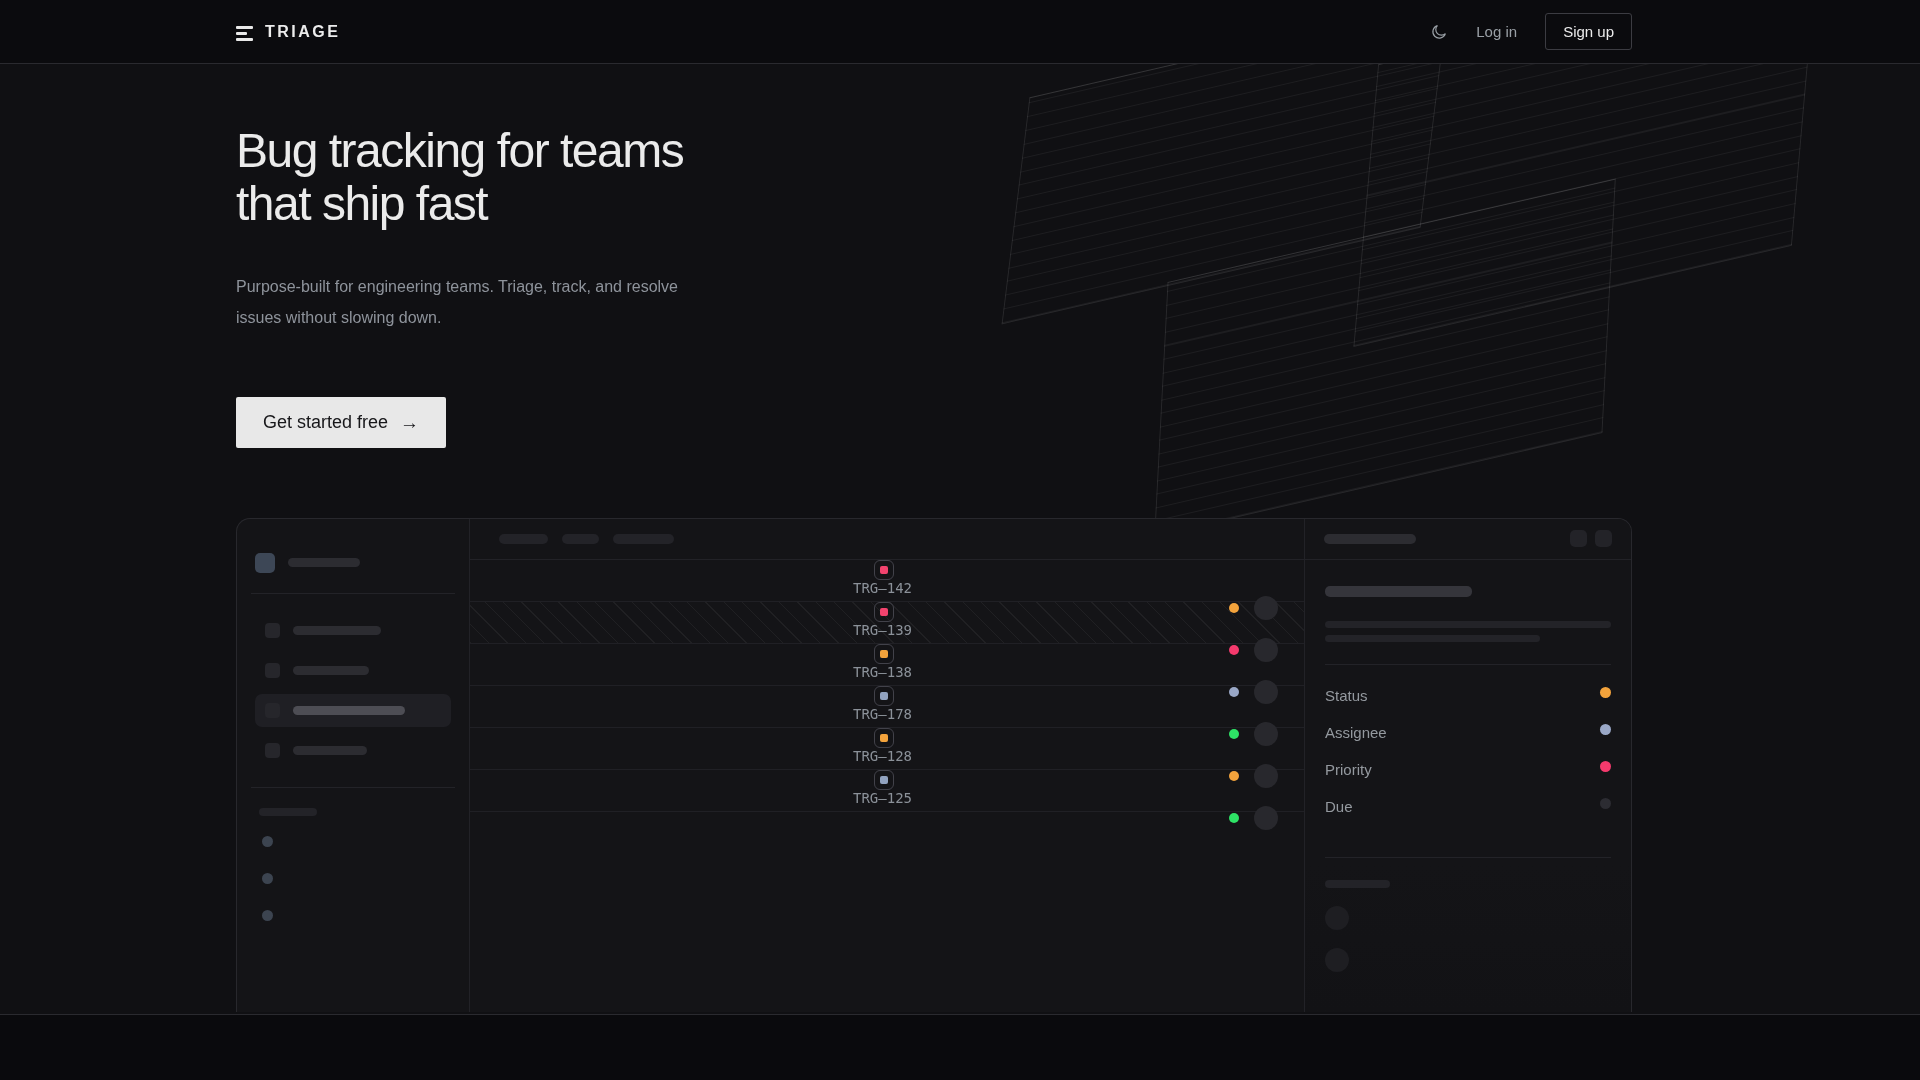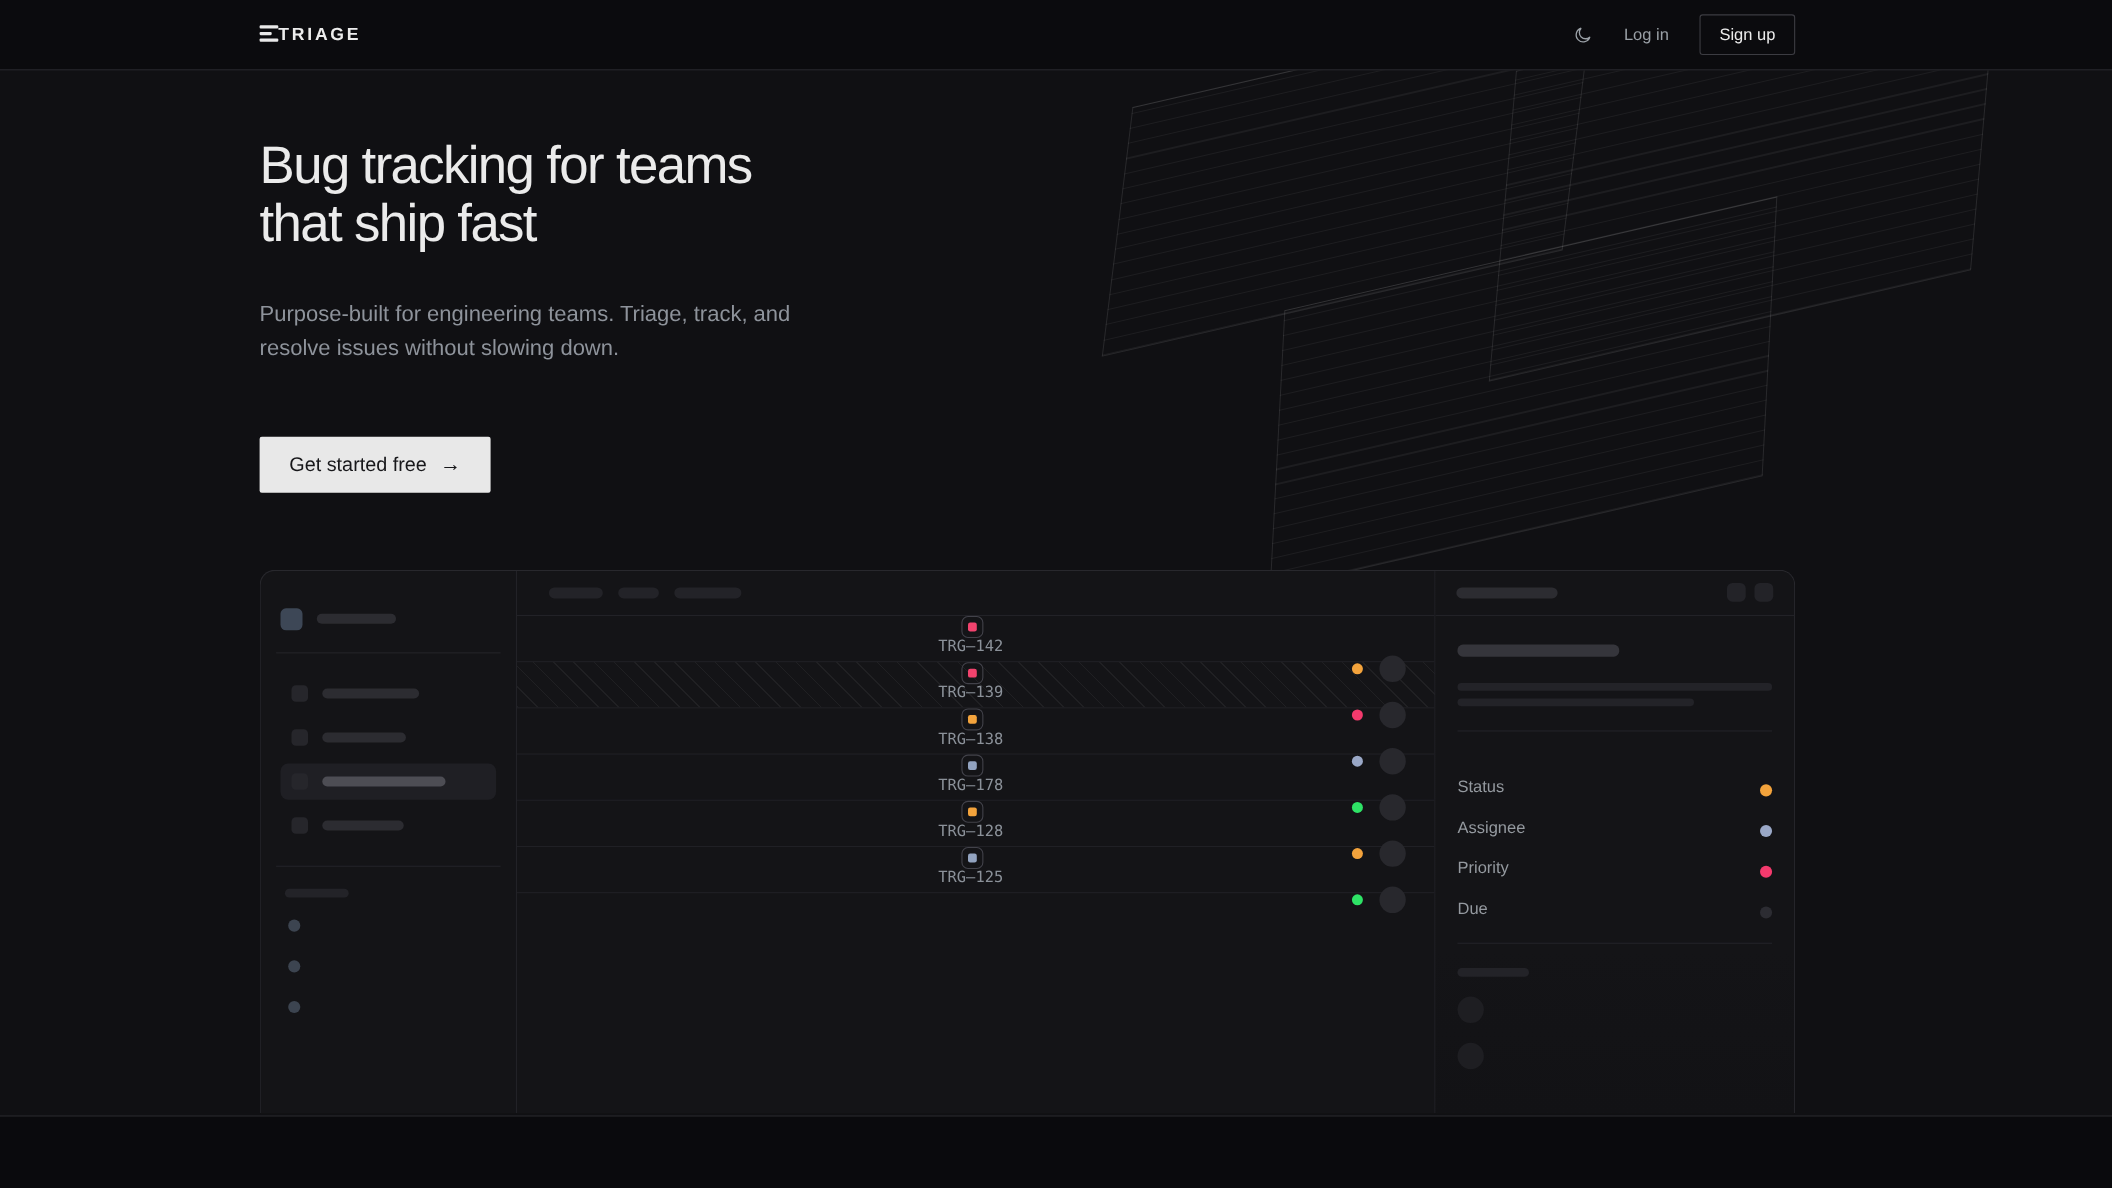--- a/index.html
+++ b/index.html
@@ -25,21 +25,21 @@
   
   .nav {
     position:relative; z-index:3;
     height:64px; background:#0b0b0e;
     border-bottom:1px solid #2a2a2f;
   }
   .nav-inner {
     height:100%; margin:0 288px 0 236px;
     display:flex; align-items:center; justify-content:space-between;
   }
-  .brand { display:flex; align-items:flex-start; }
+  .brand { display:flex; align-items:flex-end; gap:12px; }
   .logo-icon { display:flex; flex-direction:column; gap:3px; width:17px; }
   .logo-icon i { display:block; height:3px; background:#e9e9e9; border-radius:1px; }
   .logo-icon i:nth-child(1){ width:17px; }
   .logo-icon i:nth-child(2){ width:11px; }
   .logo-icon i:nth-child(3){ width:17px; }
   .brand-name { font-size:16px; font-weight:700; letter-spacing:2.5px; color:#ececec; }
   .nav-right { display:flex; align-items:center; gap:28px; }
   .theme-btn { background:none; border:none; cursor:pointer; display:flex; align-items:center; }
   .theme-btn svg { width:18px; height:18px; stroke:#9aa0a6; fill:none; stroke-width:1.6; }
   .login-link { font-size:15px; color:#9aa0a6; text-decoration:none; cursor:pointer; background:none; border:none; font-family:inherit; }
@@ -51,21 +51,21 @@
 
   
   main { position:relative; z-index:2; }
   .hero { margin:60px 0 0 236px; }
   .hero h1 {
     font-size:48px; line-height:1.11; font-weight:500;
     letter-spacing:-1.5px; color:#ebebeb;
   }
   .hero-sub {
     margin-top:40px; width:490px;
-    font-size:20px; line-height:31px; color:#8e939b;
+    font-size:16px; line-height:31px; color:#8e939b;
   }
   .cta-btn {
     margin-top:64px;
     display:inline-flex; align-items:center; gap:12px;
     background:#e8e8e8; color:#17171a;
     border:none; border-radius:2px;
     height:51px; padding:0 27px;
     font-family:inherit; font-size:18px; font-weight:500;
     cursor:pointer;
   }
@@ -128,21 +128,21 @@
   .panel-header { height:41px; display:flex; align-items:center; padding:0 19px;
     border-bottom:1px solid #222227; }
   .panel-header .sk { width:92px; height:10px; }
   .panel-actions { margin-left:auto; display:flex; gap:8px; }
   .panel-sq { width:17px; height:17px; border-radius:5px; background:#232328; }
   .panel-body { padding:26px 20px 0 20px; }
   .panel-title-bar { width:147px; height:11px; border-radius:5px; background:#35353b; }
   .panel-line1 { width:286px; height:7px; margin-top:24px; }
   .panel-line2 { width:215px; height:7px; margin-top:7px; }
   .panel-body .divider { margin:22px 0; }
-  .field-row { display:flex; align-items:flex-end; justify-content:space-between; height:37px; }
+  .field-row { display:flex; align-items:flex-start; justify-content:space-between; height:37px; }
   .field-label { font-size:15px; color:#94999f; }
   .field-dot { width:11px; height:11px; border-radius:50%; }
   .panel-foot-bar { width:65px; height:8px; margin-top:4px; }
   .panel-avatar { width:24px; height:24px; border-radius:50%; background:#1e1e22; margin-top:18px; }
 
   
   .footer {
     position:absolute; left:0; right:0; bottom:0; height:66px;
     background:#0a0a0d; border-top:1px solid #2a2a2f; z-index:4;
   }

